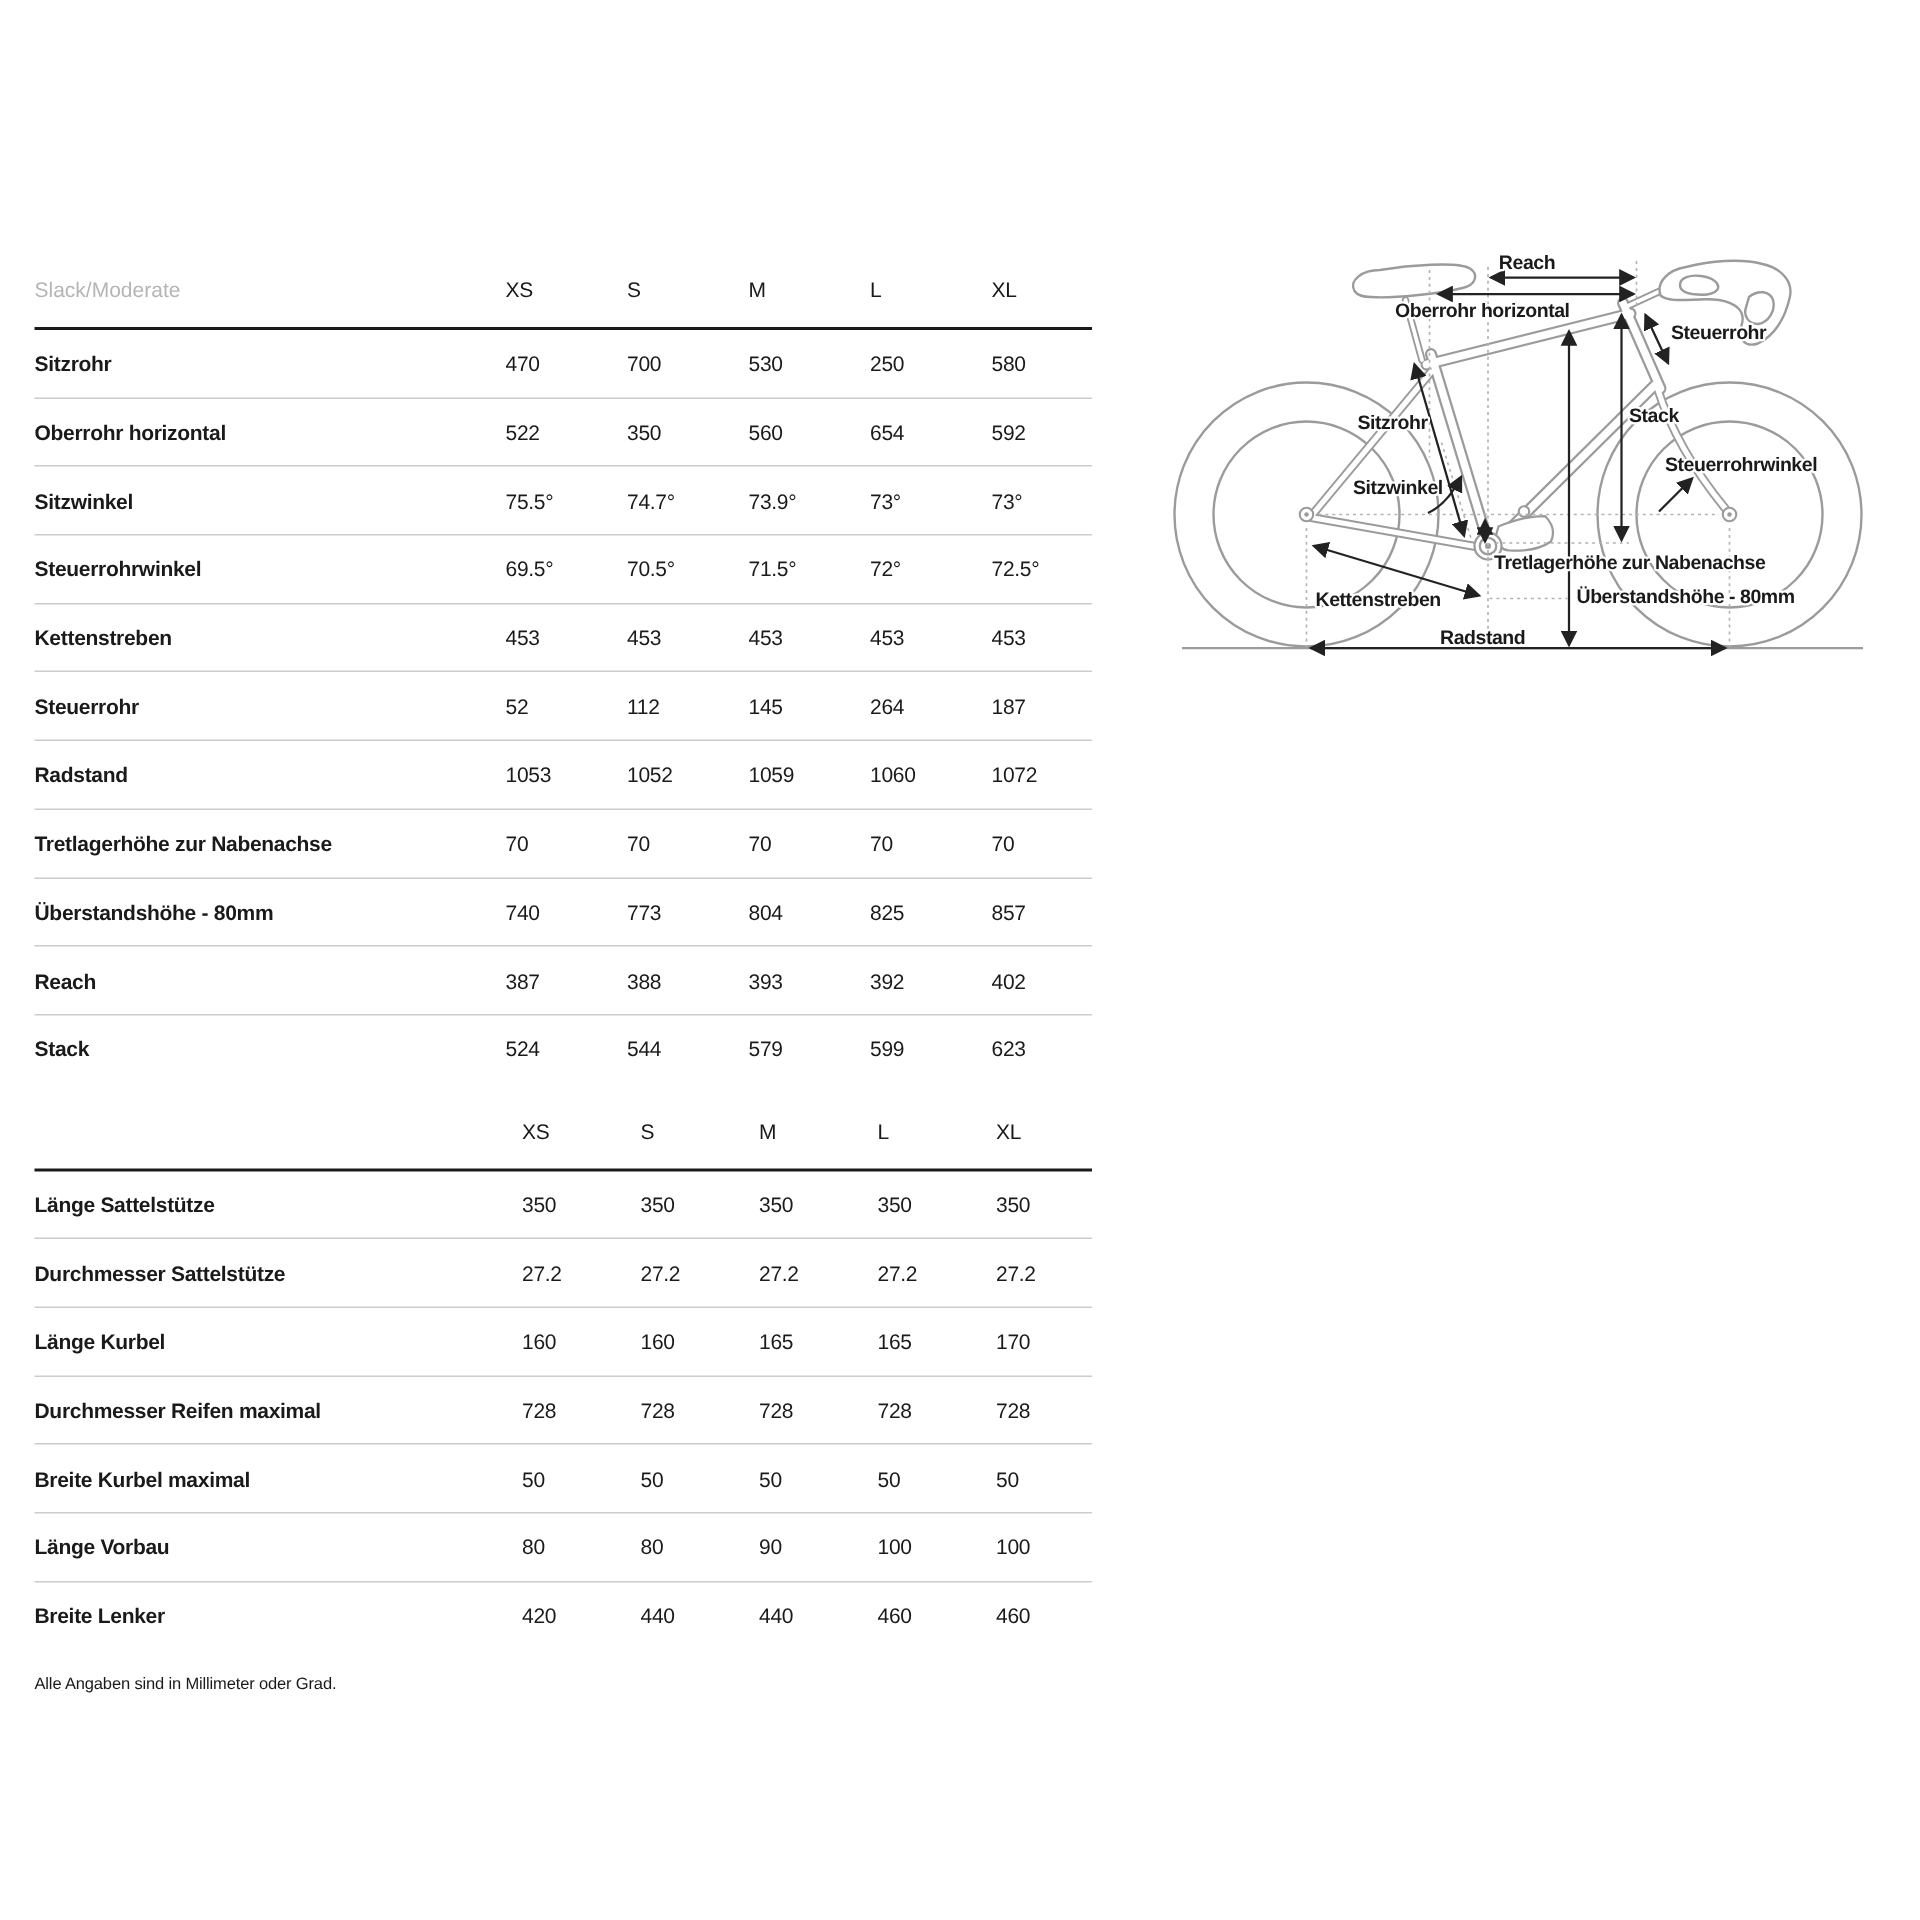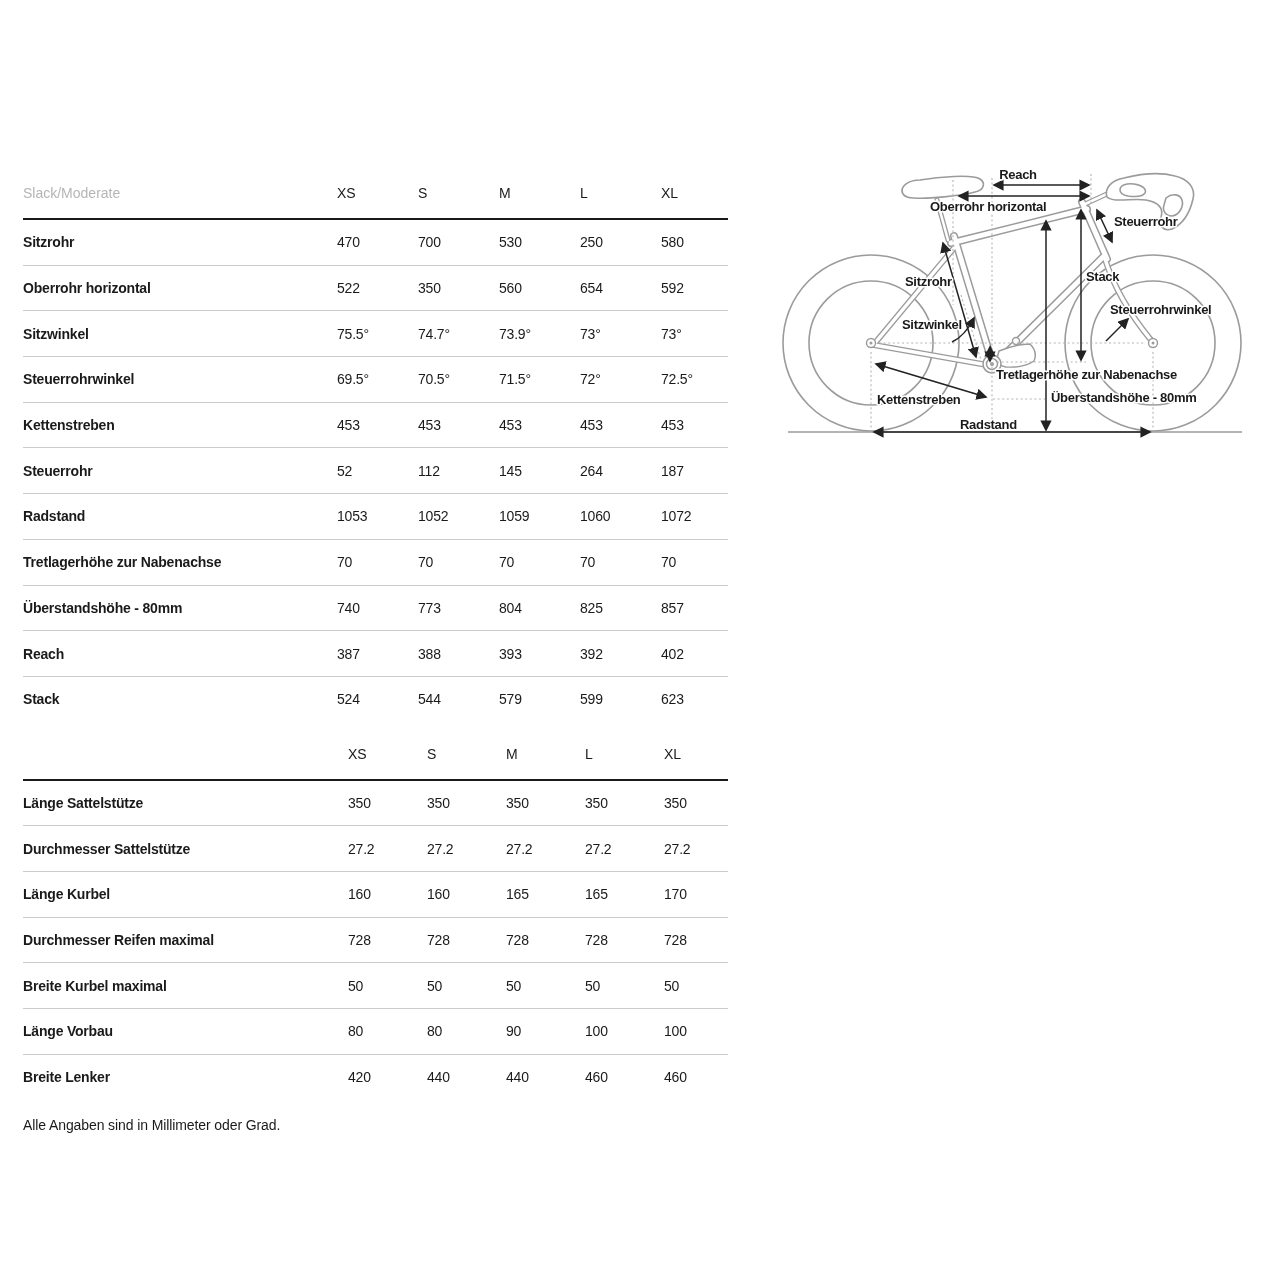--- a/index.html
+++ b/index.html
@@ -16,21 +16,21 @@
   .header-row .size-head{font-weight:normal;font-size:14px;letter-spacing:-0.2px;}
   .muted{color:#b5b5b5;font-weight:normal;font-size:14px;}
 
   .row-label{font-weight:bold;font-size:14px;letter-spacing:-0.2px;
              white-space:nowrap;}
   .cell-value{font-size:14px;letter-spacing:-0.2px;}
 
   .rows > .grid-row:last-child{border-bottom:none;}
   .table2{margin-top:7px;}
 
-  .footnote{margin-top:18px;font-size:14px;letter-spacing:-0.1px;}
+  .footnote{margin-top:18px;font-size:11px;letter-spacing:-0.1px;}
 
   .diagram{position:absolute;left:770px;top:148px;width:492px;height:296px;}
 
   .dg-label{font-family:"Liberation Sans",sans-serif;font-size:13px;font-weight:bold;
             fill:#1a1a1a;paint-order:stroke;stroke:#ffffff;stroke-width:3px;
             stroke-linejoin:round;letter-spacing:-0.3px;}
 </style>
 </head>
 <body>
 

